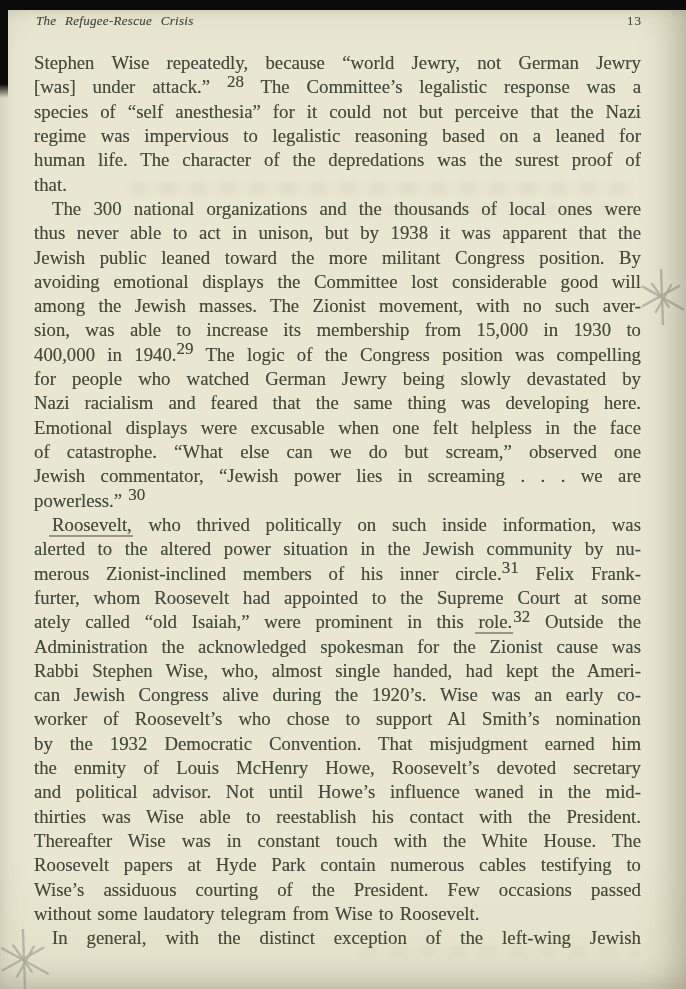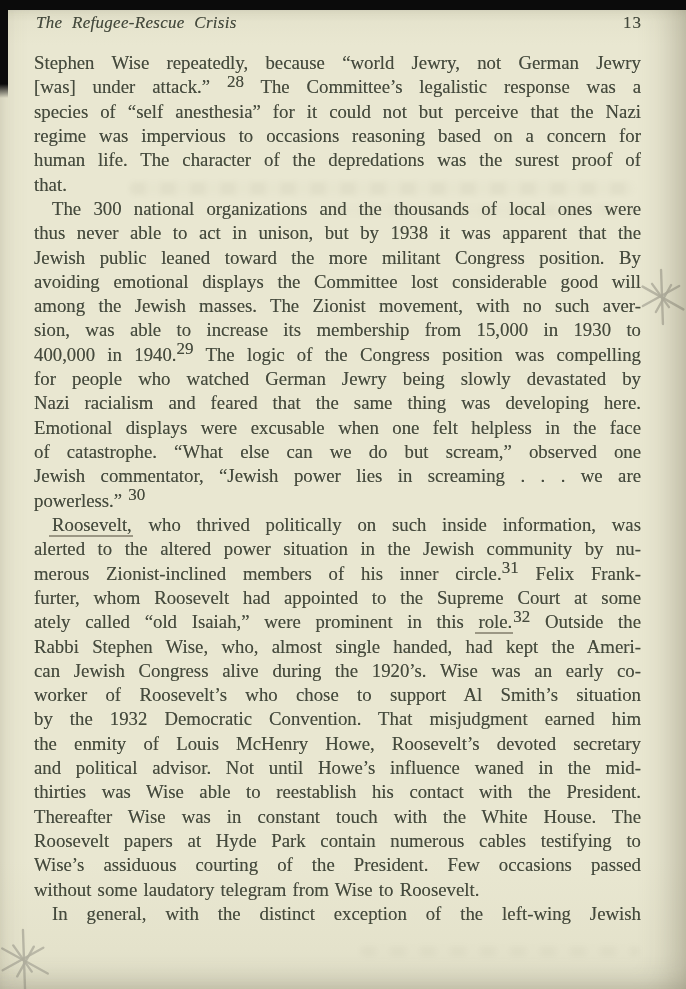--- a/index.html
+++ b/index.html
@@ -26,21 +26,21 @@
     background: #0b0b0b; z-index: 7;
   }
   .bar-left {
     position: absolute; top: 0; left: 0; width: 8px; height: 100px;
     background: linear-gradient(180deg, #0b0b0b 0px, #0b0b0b 84px, rgba(11,11,11,0) 98px);
     z-index: 7;
   }
   header {
     position: absolute; top: 13px; left: 36px; right: 44px;
     display: flex; justify-content: space-between; align-items: baseline;
-    font-size: 17px; z-index: 3;
+    font-size: 13px; z-index: 3;
     text-shadow: 0 0 .5px rgba(69,74,61,.5);
   }
   .title { font-style: italic; word-spacing: 5px; letter-spacing: .3px; }
   .pageno { letter-spacing: 1px; }
   #text-block {
     position: absolute; top: 51px; left: 34px; width: 607px; z-index: 3;
   }
   .line {
     font-size: 18.8px; line-height: 24.32px; height: 24.32px;
     text-align: justify; text-align-last: justify; text-justify: inter-word;
@@ -81,44 +81,45 @@
 
   <header>
     <span class="title">The Refugee-Rescue Crisis</span>
     <span class="pageno">13</span>
   </header>
 
   <main id="text-block">
       <div class="line"><span>Stephen Wise repeatedly, because “world Jewry, not German Jewry</span></div>
       <div class="line"><span>[was] under attack.” </span><sup>28</sup><span> The Committee’s legalistic response was a</span></div>
       <div class="line"><span>species of “self anesthesia” for it could not but perceive that the Nazi</span></div>
-      <div class="line"><span>regime was impervious to occasions reasoning based on a concern for</span></div>
+      <div class="line"><span>regime was impervious to legalistic reasoning based on a leaned for</span></div>
       <div class="line"><span>human life. The character of the depredations was the surest proof of</span></div>
       <div class="line natural"><span>that.</span></div>
       <div class="line indent"><span>The 300 national organizations and the thousands of local ones were</span></div>
       <div class="line"><span>thus never able to act in unison, but by 1938 it was apparent that the</span></div>
       <div class="line"><span>Jewish public leaned toward the more militant Congress position. By</span></div>
       <div class="line"><span>avoiding emotional displays the Committee lost considerable good will</span></div>
       <div class="line"><span>among the Jewish masses. The Zionist movement, with no such aver-</span></div>
       <div class="line"><span>sion, was able to increase its membership from 15,000 in 1930 to</span></div>
       <div class="line"><span>400,000 in 1940.</span><sup>29</sup><span> The logic of the Congress position was compelling</span></div>
       <div class="line"><span>for people who watched German Jewry being slowly devastated by</span></div>
       <div class="line"><span>Nazi racialism and feared that the same thing was developing here.</span></div>
       <div class="line"><span>Emotional displays were excusable when one felt helpless in the face</span></div>
       <div class="line"><span>of catastrophe. “What else can we do but scream,” observed one</span></div>
       <div class="line"><span>Jewish commentator, “Jewish power lies in screaming . . . we are</span></div>
       <div class="line natural"><span>powerless.” </span><sup>30</sup></div>
       <div class="line indent"><span class="pencil-u">Roosevelt,</span><span> who thrived politically on such inside information, was</span></div>
       <div class="line"><span>alerted to the altered power situation in the Jewish community by nu-</span></div>
       <div class="line"><span>merous Zionist-inclined members of his inner circle.</span><sup>31</sup><span> Felix Frank-</span></div>
       <div class="line"><span>furter, whom Roosevelt had appointed to the Supreme Court at some</span></div>
       <div class="line"><span>ately called “old Isaiah,” were prominent in this </span><span class="pencil-u">role.</span><sup>32</sup><span> Outside the</span></div>
+      <div class="line"><span>Administration the acknowledged spokesman for the Zionist cause was</span></div>
       <div class="line"><span>Rabbi Stephen Wise, who, almost single handed, had kept the Ameri-</span></div>
       <div class="line"><span>can Jewish Congress alive during the 1920’s. Wise was an early co-</span></div>
-      <div class="line"><span>worker of Roosevelt’s who chose to support Al Smith’s situation</span></div>
+      <div class="line"><span>worker of Roosevelt’s who chose to support Al Smith’s nomination</span></div>
       <div class="line"><span>by the 1932 Democratic Convention. That misjudgment earned him</span></div>
       <div class="line"><span>the enmity of Louis McHenry Howe, Roosevelt’s devoted secretary</span></div>
       <div class="line"><span>and political advisor. Not until Howe’s influence waned in the mid-</span></div>
       <div class="line"><span>thirties was Wise able to reestablish his contact with the President.</span></div>
       <div class="line"><span>Thereafter Wise was in constant touch with the White House. The</span></div>
       <div class="line"><span>Roosevelt papers at Hyde Park contain numerous cables testifying to</span></div>
       <div class="line"><span>Wise’s assiduous courting of the President. Few occasions passed</span></div>
       <div class="line natural"><span>without some laudatory telegram from Wise to Roosevelt.</span></div>
       <div class="line indent"><span>In general, with the distinct exception of the left-wing Jewish</span></div>
     </main>

